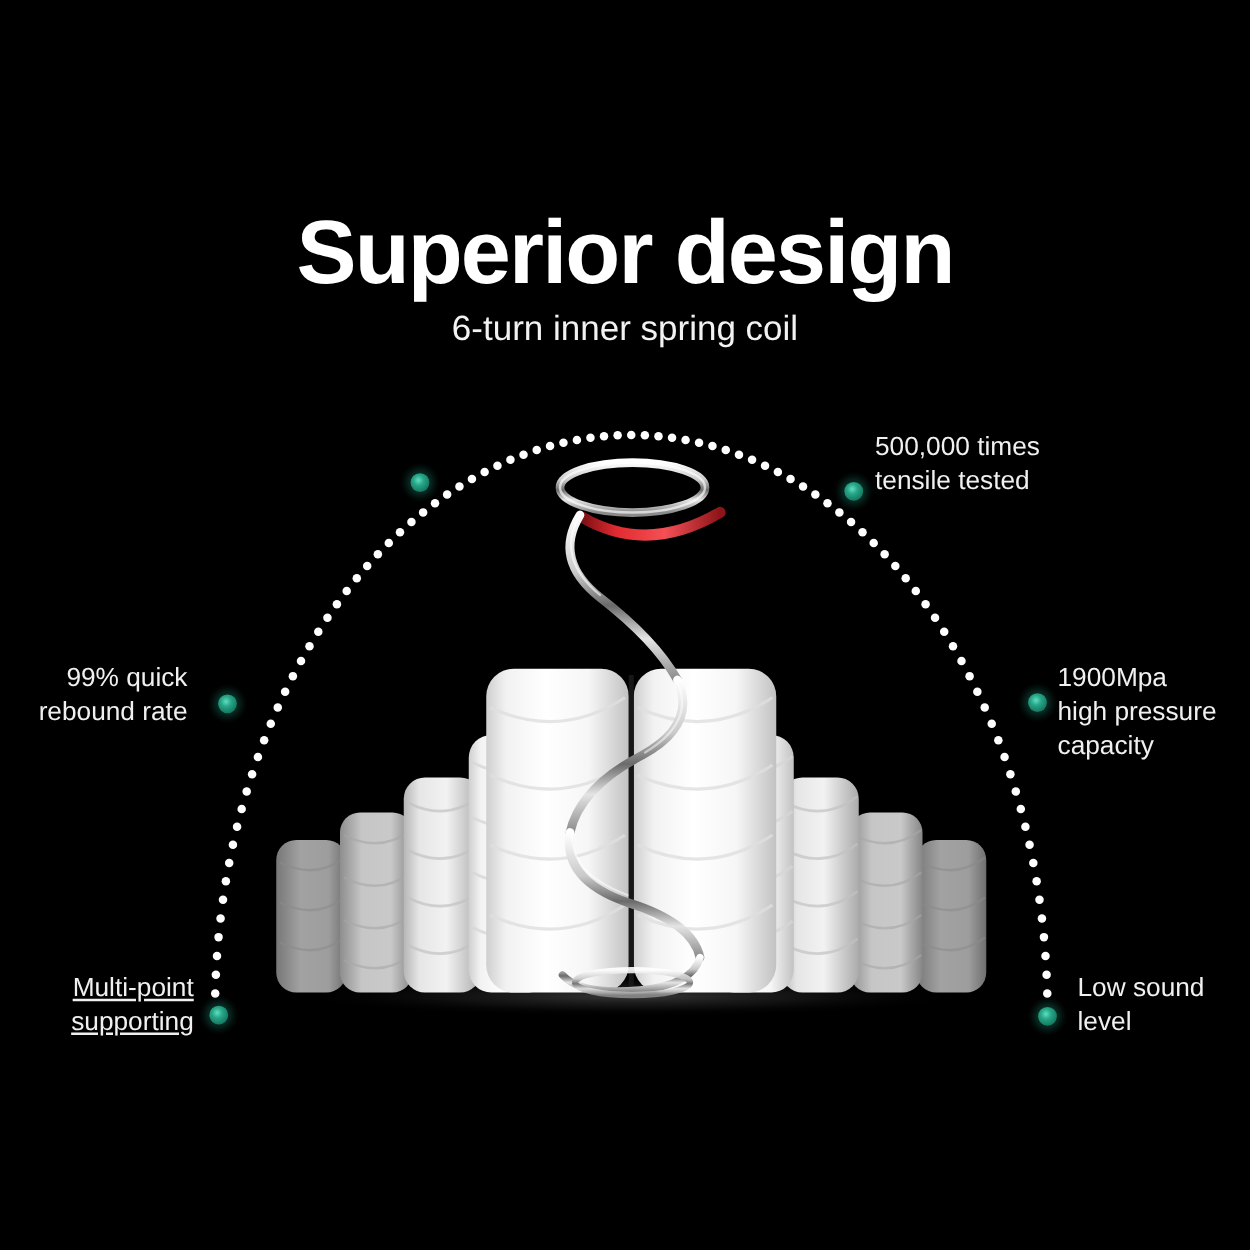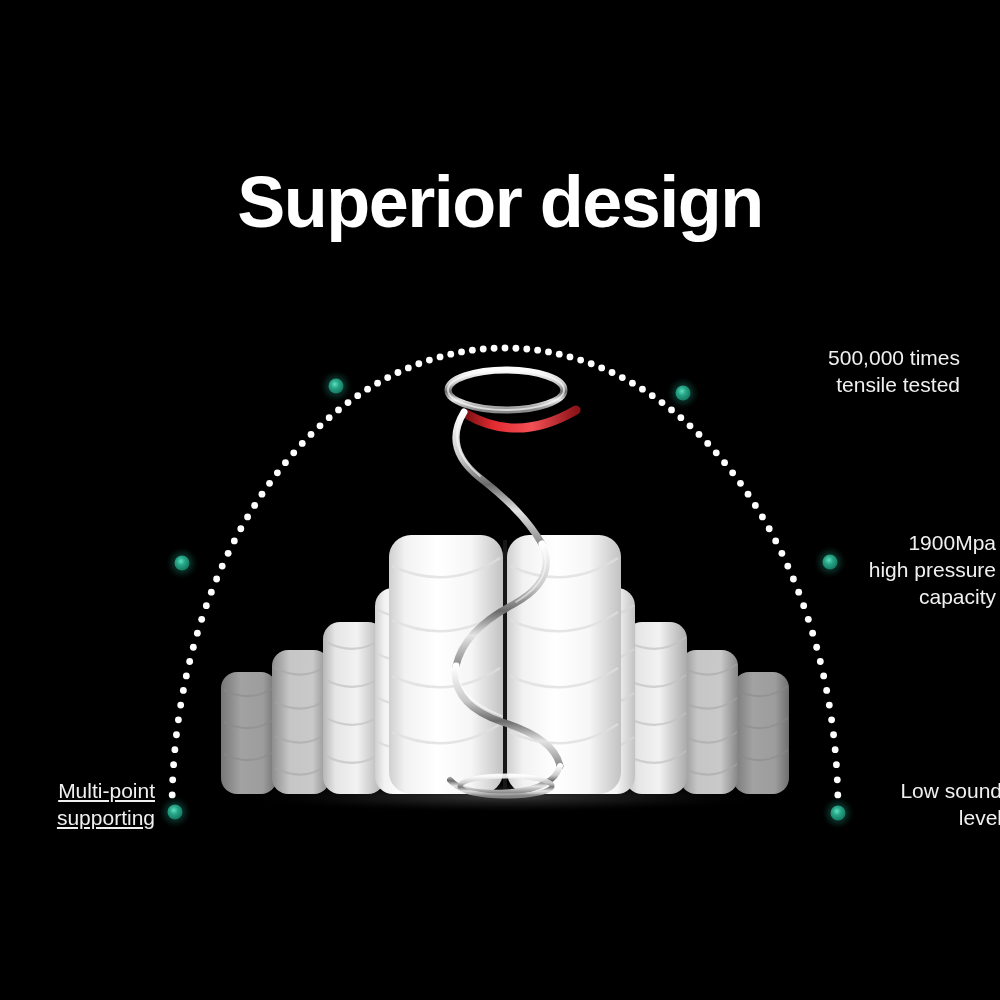--- a/index.html
+++ b/index.html
@@ -23,21 +23,21 @@
 
   
   #arc{position:absolute;left:0;top:0;width:1000px;height:1000px;}
 
   
   .feature{
     position:absolute;font-size:21px;line-height:1.28;color:#f0f0f0;
     font-weight:400;white-space:pre-line;
   }
   .feature.left{text-align:right;}
-  .feature.right{text-align:right;}
+  .feature.right{text-align:left;}
 
   #f-tripletempered{left:40px;  top:345px; width:260px;}
   #f-tensile      {left:700px; top:345px; width:260px;}
   #f-rebound      {left:10px;  top:530px; width:140px;}
   #f-pressure     {left:846px; top:530px; width:150px;}
   #f-multipoint   {left:5px;   top:778px; width:150px;text-decoration:underline;}
   #f-lowsound     {left:862px; top:778px; width:140px;}
 
   
   #photo{position:absolute;left:0;top:0;width:1000px;height:1000px;}
@@ -334,23 +334,26 @@
           <circle cx="175" cy="812" r="7.5" fill="url(#gTeal)"></circle>
         </g>
         <g>
           <circle cx="838" cy="813" r="16" fill="url(#gTealGlow)"></circle>
           <circle cx="838" cy="813" r="7.5" fill="url(#gTeal)"></circle>
         </g>
       </g>
   </svg>
 
   <div id="title">Superior design</div>
+  <div id="subtitle">6-turn inner spring coil</div>
 
   <div class="feature right" id="f-tensile">500,000 times
 tensile tested</div>
+  <div class="feature left" id="f-rebound">99% quick
+rebound rate</div>
   <div class="feature right" id="f-pressure">1900Mpa
 high pressure
 capacity</div>
   <div class="feature left" id="f-multipoint">Multi-point
 supporting</div>
   <div class="feature right" id="f-lowsound">Low sound
 level</div>
 
 </div>
 

